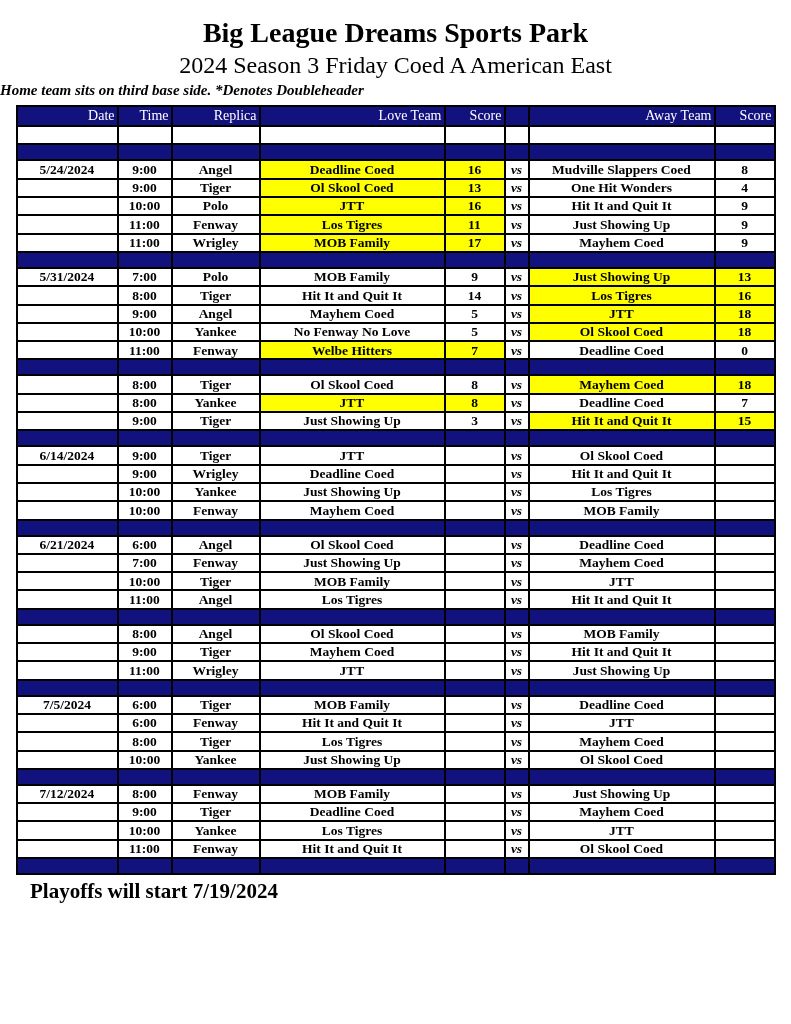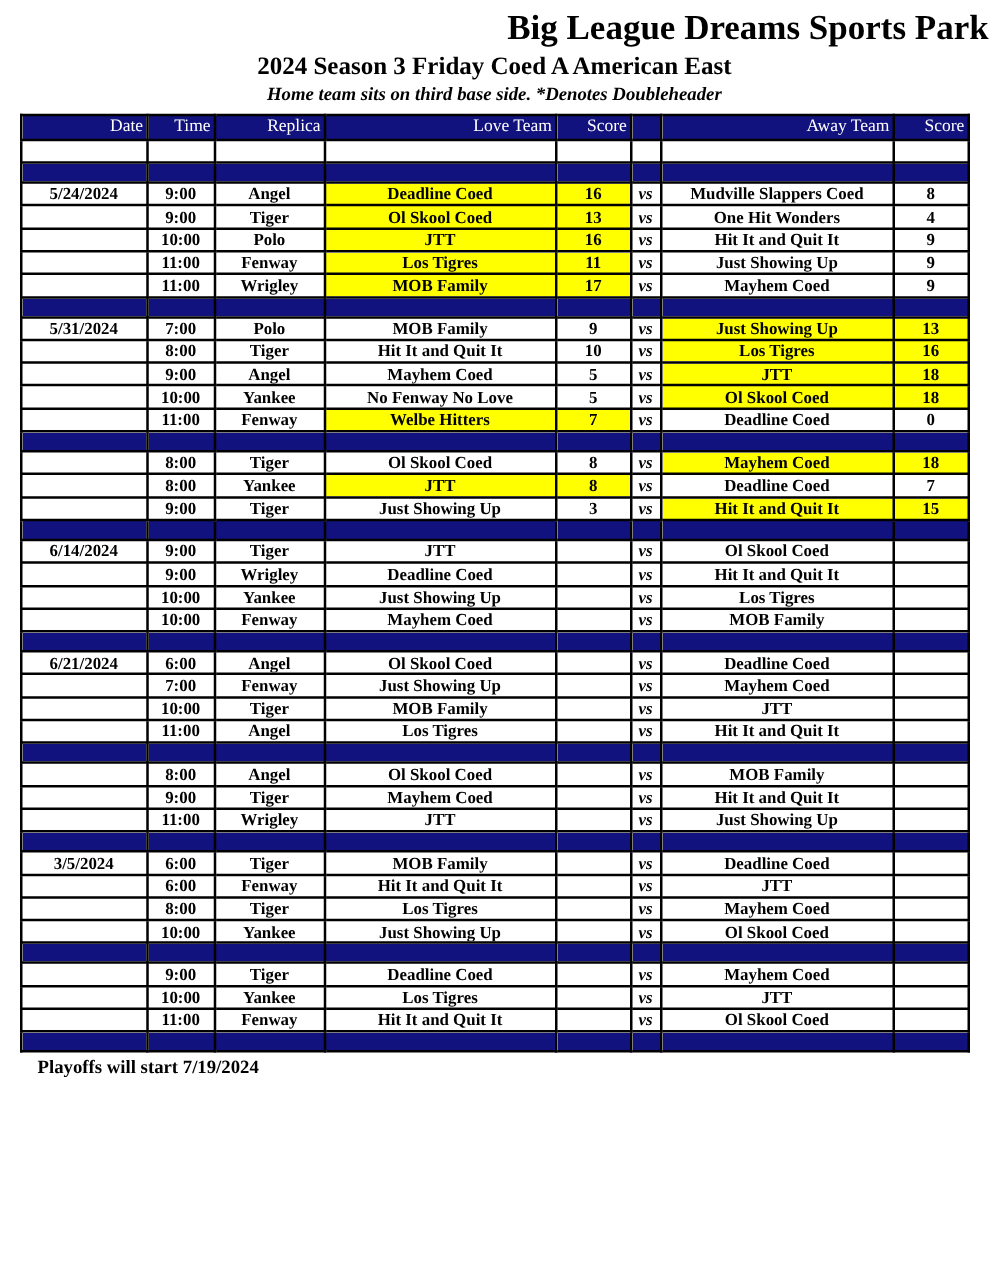--- a/index.html
+++ b/index.html
@@ -13,37 +13,36 @@
     color: #000;
   }
   .page {
     position: relative;
     width: 791px;
     height: 1024px;
     box-sizing: border-box;
   }
   .title {
     margin: 0;
-    padding-top: 8px;
-    text-align: right;
+    padding-top: 18px;
+    text-align: center;
     font-size: 28px;
     font-weight: bold;
     letter-spacing: 0px;
     line-height: 1.1;
   }
   .subtitle {
     margin: 3px 0 0 0;
     text-align: center;
-    font-size: 20px;
-    font-weight: bold;
+    font-size: 24px;
+    font-weight: normal;
     line-height: 1.1;
   }
   .note {
     margin: 4px 0 6px 0;
-    text-align: center;
     font-size: 15px;
     font-weight: bold;
     font-style: italic;
   }
   table.schedule {
     border-collapse: collapse;
     table-layout: fixed;
     width: 758px;
     margin: 0 auto;
   }
@@ -81,21 +80,21 @@
   td.vs {
     font-style: italic;
     font-size: 12.5px;
     margin-left: 32px;
   }
   td.date-col {
     font-size: 13.5px;
   }
   .footer-note {
     margin: 4px 0 0 30px;
-    font-size: 15px;
+    font-size: 21px;
     font-weight: bold;
   }
 </style>
 </head>
 <body>
 
 <div class="page">
 
   <h1 class="title">Big League Dreams Sports Park</h1>
   <h2 class="subtitle">2024 Season 3 Friday Coed A American East</h2>
@@ -213,21 +212,21 @@
           <td class="score">9</td>
           <td class="vs">vs</td>
           <td class="team win">Just Showing Up</td>
           <td class="score win">13</td>
         </tr>
         <tr class="game">
           <td class="date-col"></td>
           <td>8:00</td>
           <td>Tiger</td>
           <td class="team">Hit It and Quit It</td>
-          <td class="score">10</td>
+          <td class="score">14</td>
           <td class="vs">vs</td>
           <td class="team win">Los Tigres</td>
           <td class="score win">16</td>
         </tr>
         <tr class="game">
           <td class="date-col"></td>
           <td>9:00</td>
           <td>Angel</td>
           <td class="team">Mayhem Coed</td>
           <td class="score">5</td>
@@ -439,21 +438,21 @@
           <td></td>
           <td></td>
           <td></td>
           <td></td>
           <td></td>
           <td></td>
           <td></td>
           <td></td>
         </tr>
         <tr class="game">
-          <td class="date-col">3/5/2024</td>
+          <td class="date-col">7/5/2024</td>
           <td>6:00</td>
           <td>Tiger</td>
           <td class="team">MOB Family</td>
           <td class="score"></td>
           <td class="vs">vs</td>
           <td class="team">Deadline Coed</td>
           <td class="score"></td>
         </tr>
         <tr class="game">
           <td class="date-col"></td>
@@ -487,20 +486,30 @@
         </tr>
         <tr class="sep">
           <td></td>
           <td></td>
           <td></td>
           <td></td>
           <td></td>
           <td></td>
           <td></td>
           <td></td>
+        </tr>
+        <tr class="game">
+          <td class="date-col">7/12/2024</td>
+          <td>8:00</td>
+          <td>Fenway</td>
+          <td class="team">MOB Family</td>
+          <td class="score"></td>
+          <td class="vs">vs</td>
+          <td class="team">Just Showing Up</td>
+          <td class="score"></td>
         </tr>
         <tr class="game">
           <td class="date-col"></td>
           <td>9:00</td>
           <td>Tiger</td>
           <td class="team">Deadline Coed</td>
           <td class="score"></td>
           <td class="vs">vs</td>
           <td class="team">Mayhem Coed</td>
           <td class="score"></td>

